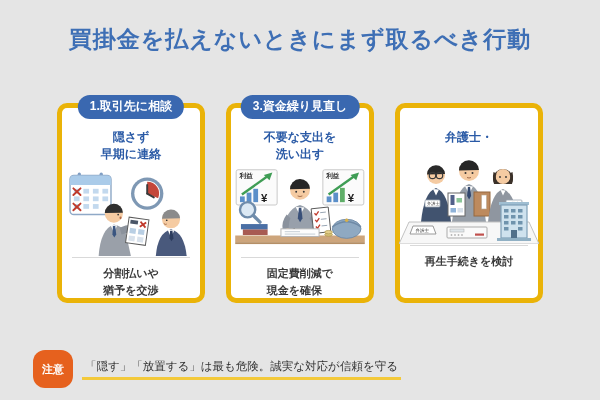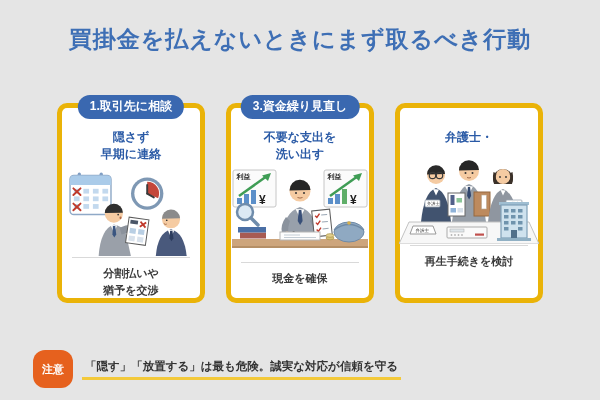--- a/index.html
+++ b/index.html
@@ -17,21 +17,21 @@
          padding:4px 12px;border-radius:14px;white-space:nowrap;line-height:1.3;}
   .heading{margin-top:21px;font-size:12px;line-height:1.4;color:#2a5aa6;
            font-weight:bold;text-align:center;}
   .illus{margin-top:2px;height:96px;width:140px;}
   .divider{width:118px;height:1px;background:#d9d9d9;margin:1px auto 0;}
   .caption{margin-top:7px;font-size:11px;line-height:1.5;color:#3a3a3a;
            text-align:left;font-weight:600;}
   .footer{position:absolute;top:350px;left:33px;display:flex;align-items:center;gap:9px;}
   .footer-badge{background:#e6611e;color:#fff;font-size:11px;font-weight:bold;
                 padding:12px 9px;border-radius:12px;line-height:1.3;white-space:nowrap;}
-  .footer-note{font-size:11.5px;font-weight:bold;color:#333;
+  .footer-note{font-size:11.5px;font-weight:normal;color:#333;
                border-bottom:3px solid #f3c93a;padding:1px 3px 3px;white-space:nowrap;}
   svg text{font-family:"Liberation Sans", sans-serif;}
 </style>
 </head>
 <body>
 
 <div class="page">
 
   <h1 class="title">買掛金を払えないときにまず取るべき行動</h1>
 
@@ -187,20 +187,21 @@
         <g>
           <ellipse cx="119" cy="67" rx="15" ry="10" fill="#8fa9c2" stroke="#6f8aa6"></ellipse>
           <path d="M104 65 Q119 54 134 65" stroke="#6f8aa6" stroke-width="1.5" fill="none"></path>
           <circle cx="119" cy="58" r="1.8" fill="#d8b04a"></circle>
           <ellipse cx="100" cy="73" rx="4" ry="1.8" fill="#d8c27a" stroke="#b09a50" stroke-width="0.8"></ellipse>
           <ellipse cx="100" cy="70.5" rx="4" ry="1.8" fill="#e4d08c" stroke="#b09a50" stroke-width="0.8"></ellipse>
         </g>
       </svg>
       <div class="divider"></div>
       <div class="caption">
+        <div>固定費削減で</div>
         <div>現金を確保</div>
       </div>
     </div>
 
     <div class="card">
       <div class="heading">
         <div>弁護士・</div>
       </div>
       <svg class="illus" viewBox="0 0 140 96">
         <g>

